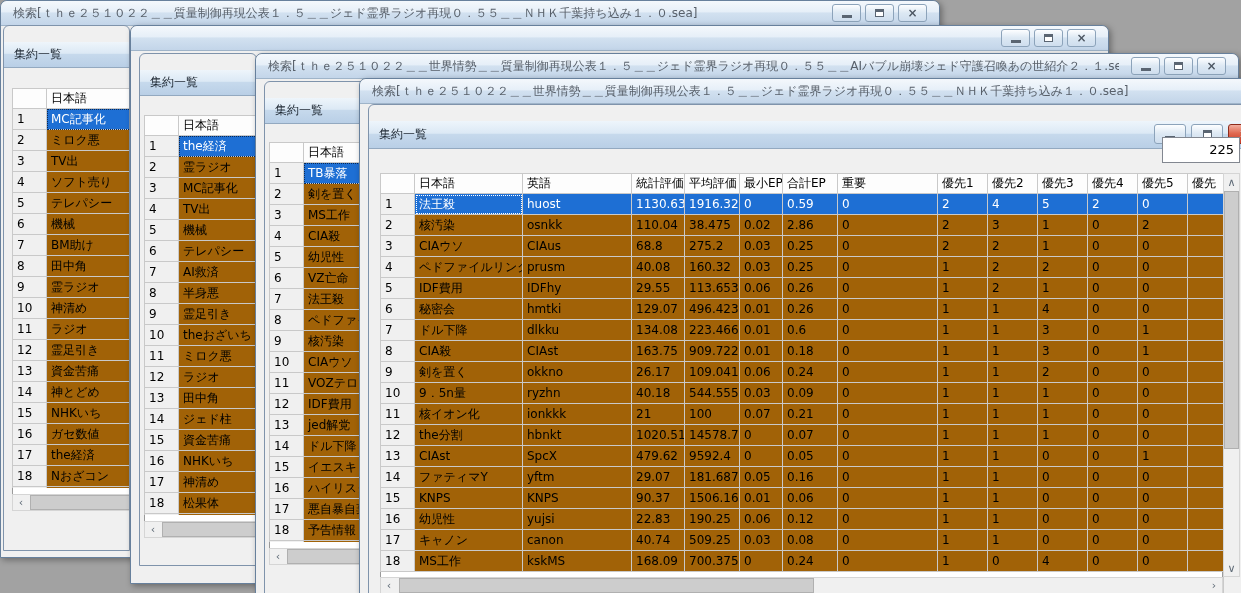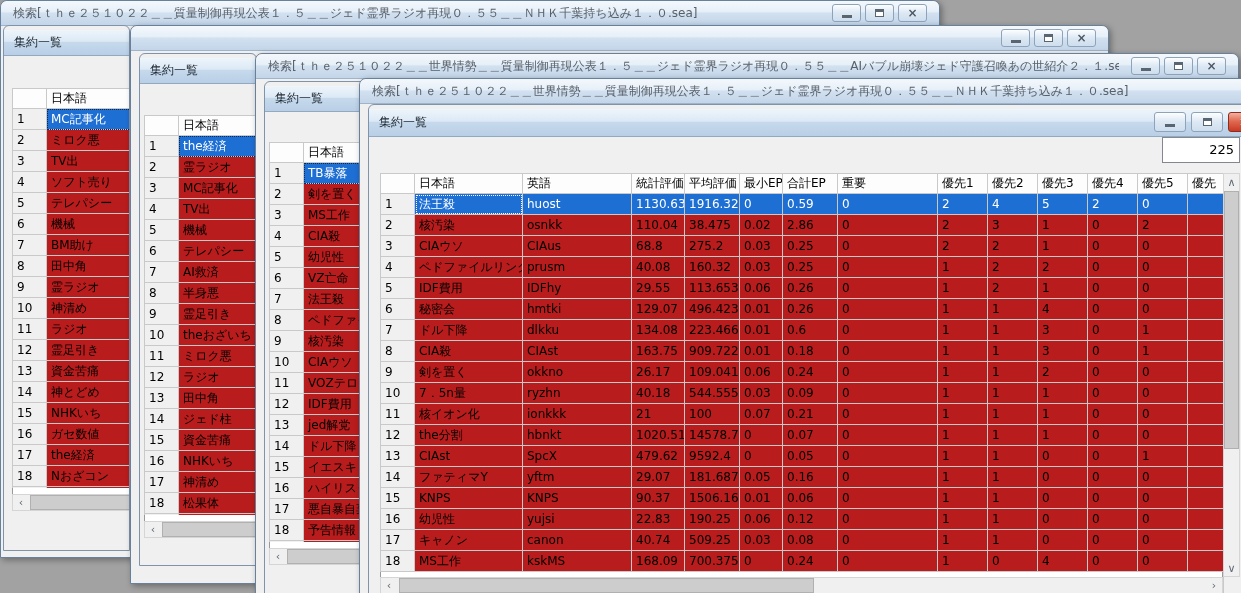--- a/index.html
+++ b/index.html
@@ -18,27 +18,27 @@
     background:linear-gradient(#fdfeff,#dce8f3 50%,#cfdeee);display:flex;
     align-items:center;justify-content:center;box-sizing:border-box;}
   .g-min{width:10px;height:3px;background:#5a6572;margin-top:7px;}
   .g-rst{width:9px;height:8px;border:1px solid #5a6572;border-top:3px solid #5a6572;box-sizing:border-box;background:#fff;}
   .g-x{font-size:12px;font-weight:bold;color:#4e5864;line-height:1;}
   .wbtn.red{background:linear-gradient(#f2b0a2,#e06a52 45%,#c93a24);border-color:#8e2c1c;}
   .wbtn.red .g-x{color:#fff;text-shadow:0 1px 1px rgba(0,0,0,.4);}
   
   .child{position:absolute;background:#f0f0f0;border:1px solid #7f93ab;
     border-radius:6px 6px 0 0;overflow:hidden;box-sizing:border-box;}
-  .ctbar{position:absolute;left:0;top:4px;right:0;height:25px;
+  .ctbar{position:absolute;left:0;top:16px;right:0;height:25px;
     background:linear-gradient(#eef5fb 0%,#dcE9f5 45%,#c6d9ec 50%,#b9cfe6 100%);
     border-bottom:1px solid #93a9c0;text-decoration:underline;}
   .cttext{position:absolute;left:10px;top:0;line-height:25px;font-size:12px;color:#1d2732;white-space:nowrap;}
   
   table.grid{border-collapse:collapse;table-layout:fixed;position:absolute;
-    background:#b91c1c;border:1px solid #9a9a9a;font-size:12px;color:#000;}
+    background:#a16207;border:1px solid #9a9a9a;font-size:12px;color:#000;}
   table.grid td,table.grid th{border:1px solid #c9c9c9;padding:0 4px;height:20px;
     line-height:19px;white-space:nowrap;overflow:hidden;font-weight:normal;text-align:left;}
   table.grid th{height:19px;background:#fdfdfd;}
   td.rn,th.rn{background:#f0f0f0;text-align:right;color:#000;}
   td.num{text-align:right;}
   .ja.sel{background:#1e6fd4;color:#fff;outline:1px dotted #0a2a55;outline-offset:-1px;}
   tr.selrow td{background:#1e6fd4;color:#fff;}
   tr.selrow td.rn{background:#f0f0f0;color:#000;}
   tr.selrow td.c0{outline:1px dotted #ffffff;outline-offset:-2px;}
   
@@ -600,21 +600,21 @@
               <td class="c6 num">0</td>
               <td class="c7 num">1</td>
               <td class="c8 num">1</td>
               <td class="c9 num">2</td>
               <td class="c10 num">0</td>
               <td class="c11 num">0</td>
               <td class="c12 num"></td>
             </tr>
             <tr>
               <td class="rn">10</td>
-              <td class="c0">7．5n量</td>
+              <td class="c0">9．5n量</td>
               <td class="c1">ryzhn</td>
               <td class="c2 num">40.18</td>
               <td class="c3 num">544.555</td>
               <td class="c4 num">0.03</td>
               <td class="c5 num">0.09</td>
               <td class="c6 num">0</td>
               <td class="c7 num">1</td>
               <td class="c8 num">1</td>
               <td class="c9 num">1</td>
               <td class="c10 num">0</td>

